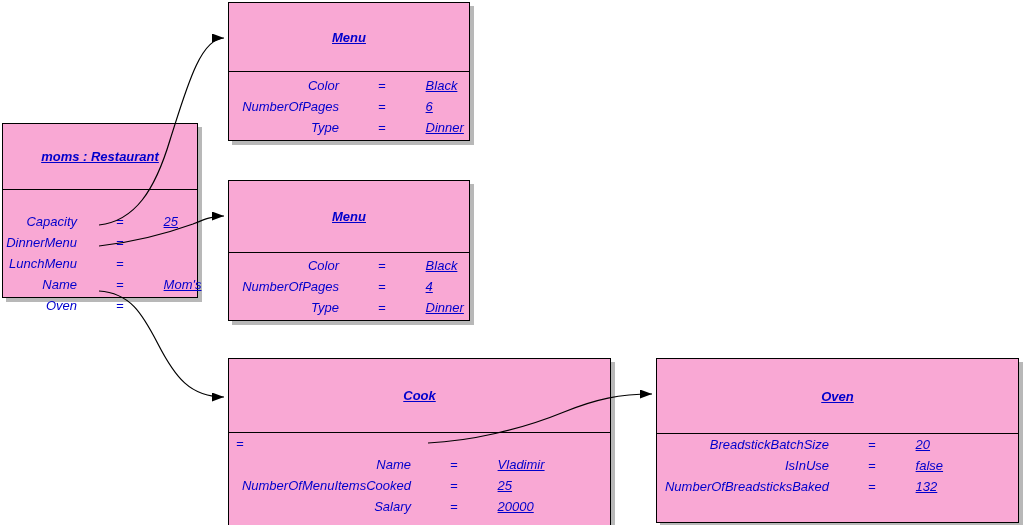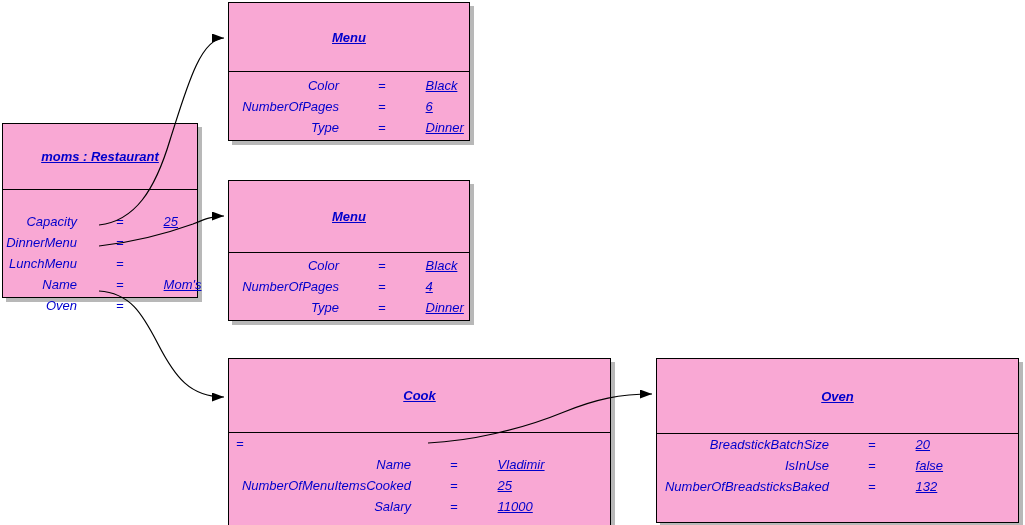--- a/index.html
+++ b/index.html
@@ -182,21 +182,21 @@
         <span class="pval">Vladimir</span>
       </div>
       <div class="prop-row">
         <span class="pname">NumberOfMenuItemsCooked</span>
         <span class="peq">=</span>
         <span class="pval">25</span>
       </div>
       <div class="prop-row">
         <span class="pname">Salary</span>
         <span class="peq">=</span>
-        <span class="pval">11000</span>
+        <span class="pval">20000</span>
       </div>
     </div>
   </div>
 
   <div class="obj-box" id="box-oven">
     <div class="title-section">
       <span class="obj-title">Oven</span>
     </div>
     <div class="props">
       <div class="prop-row">

